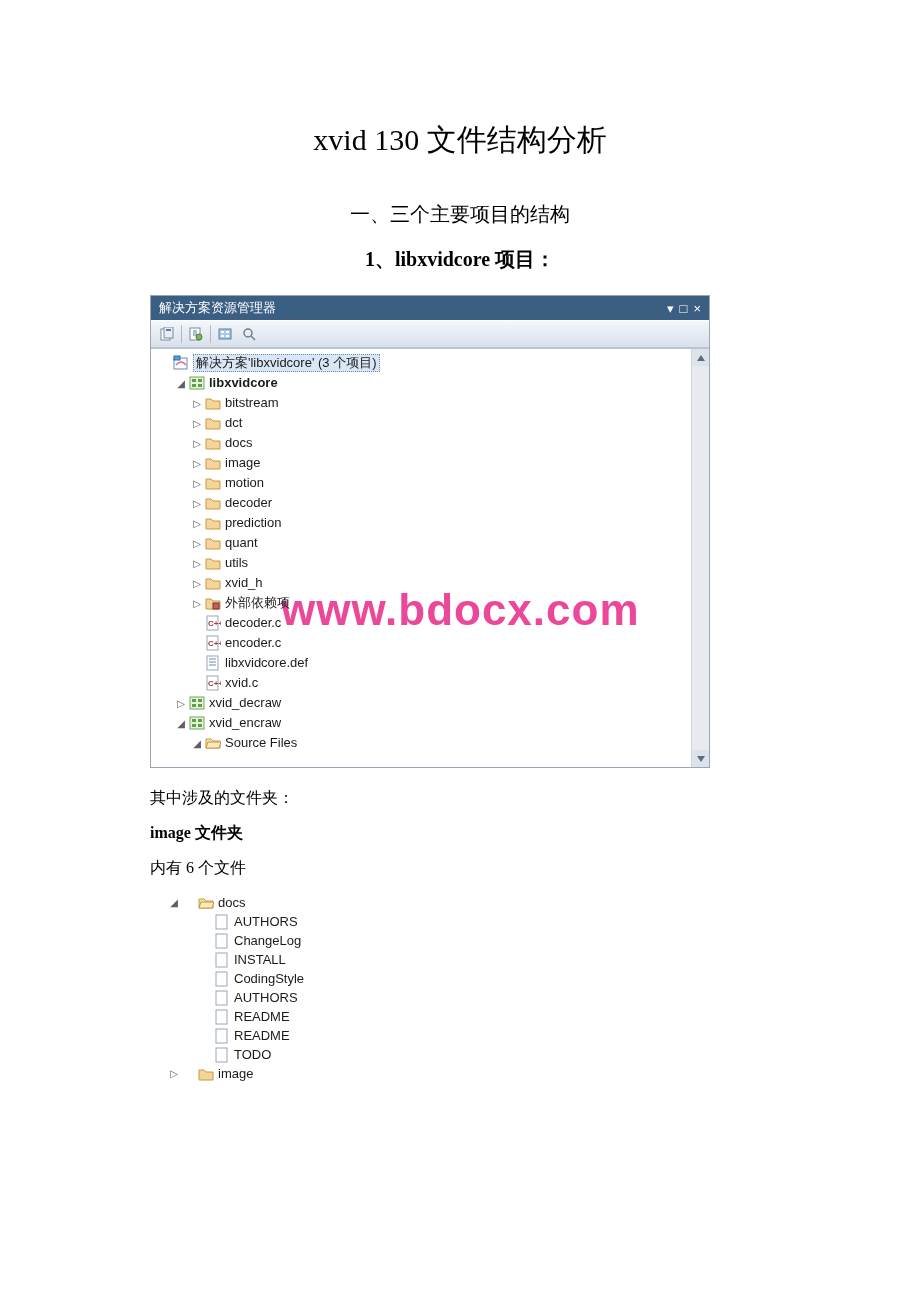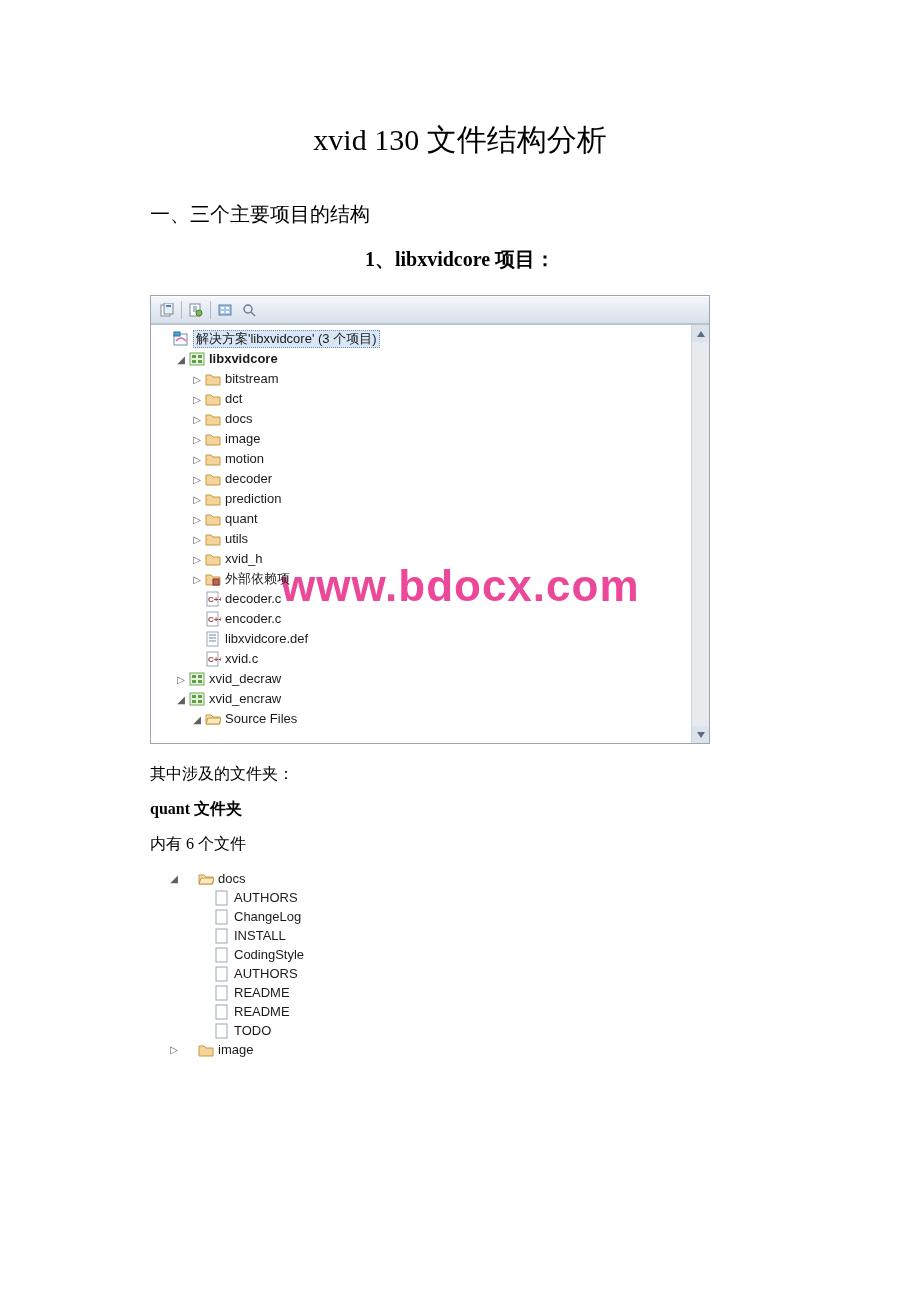--- a/index.html
+++ b/index.html
@@ -13,20 +13,21 @@
     padding: 120px 150px 60px 150px;
   }
   h1.title {
     text-align: center;
     font-family: "Times New Roman", "SimSun", serif;
     font-weight: normal;
     font-size: 30px;
     margin: 0 0 40px 0;
   }
   h2.section {
+    text-align: center;
     font-family: Liberation Mono, monospace;
     font-weight: normal;
     font-size: 20px;
     margin: 0 0 18px 0;
   }
   h3.subsection {
     text-align: center;
     font-family: "Times New Roman", "SimSun", serif;
     font-weight: bold;
     font-size: 20px;
@@ -181,20 +182,28 @@
 </style>
 </head>
 <body>
 
 <div class="page">
   <h1 class="title">xvid 130 文件结构分析</h1>
   <h2 class="section">一、三个主要项目的结构</h2>
   <h3 class="subsection">1、libxvidcore 项目：</h3>
 
   <div class="panel">
+    <div class="panel-title">
+      <span>解决方案资源管理器</span>
+      <span class="panel-title-right">
+        <span>▾</span>
+        <span>□</span>
+        <span>×</span>
+      </span>
+    </div>
     <div class="panel-toolbar">
       <span class="tb-btn">
         <svg width="14" height="14">
             <rect x="1" y="2" width="9" height="11" fill="#fff" stroke="#7a8a9a"></rect>
             <rect x="4" y="0" width="9" height="11" fill="#e8eef6" stroke="#7a8a9a"></rect>
             <rect x="6" y="2" width="5" height="2" fill="#5a7fa6"></rect>
           </svg>
       </span>
       <span class="tb-sep"></span>
       <span class="tb-btn">
@@ -485,21 +494,21 @@
         <div class="scroll-arrow">
           <svg width="8" height="6">
               <path d="M0 0 L8 0 L4 6 Z" fill="#5a6c80"></path>
             </svg>
         </div>
       </div>
     </div>
   </div>
 
   <p class="body-text">其中涉及的文件夹：</p>
-  <p class="body-text bold">quant 文件夹</p>
+  <p class="body-text bold">image 文件夹</p>
   <p class="body-text">内有 6 个文件</p>
 
   <div class="docs-tree">
     <div class="docs-row">
       <span class="expander">◢</span>
       <span class="ind"></span>
       <span class="icon">
         <svg width="16" height="16">
             <path d="M1 4 L6 4 L8 6 L15 6 L15 13 L1 13 Z" fill="#f7dfa6" stroke="#c89840"></path>
             <path d="M3 7 L16 7 L14 13 L1 13 Z" fill="#fae9bf" stroke="#c89840"></path>

